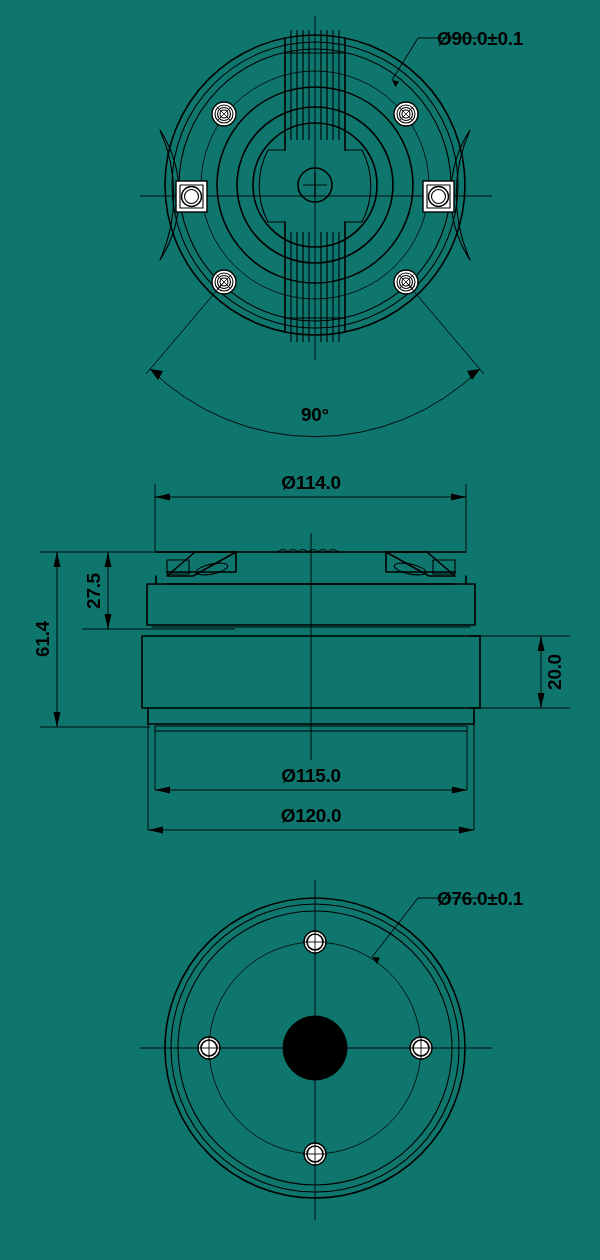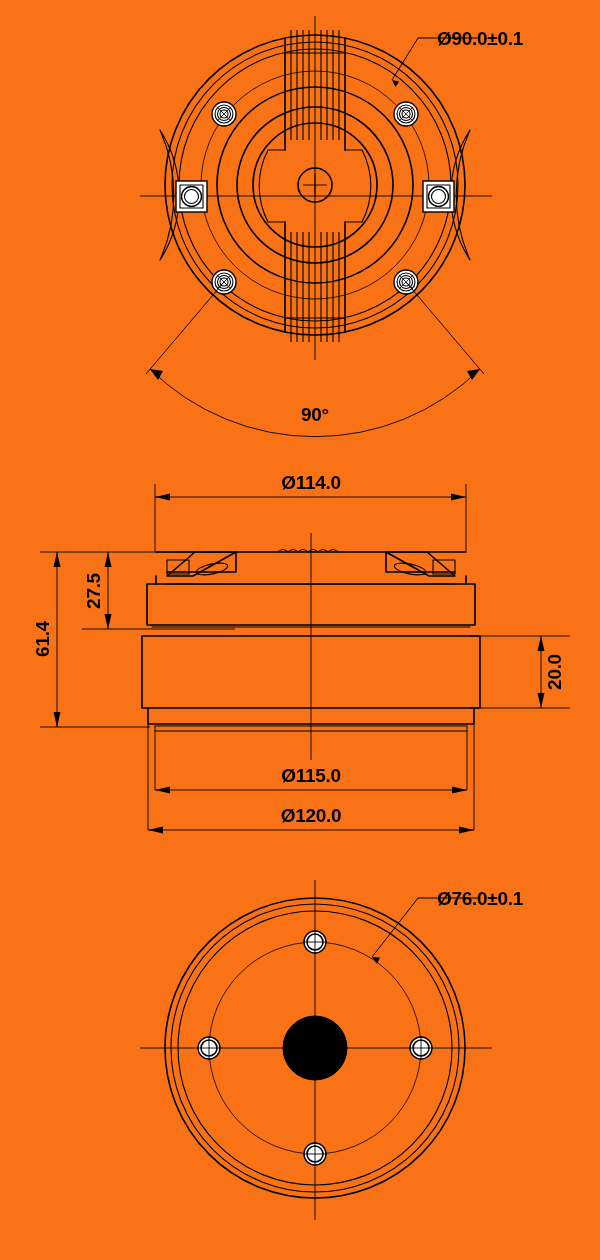--- a/index.html
+++ b/index.html
@@ -7,21 +7,21 @@
     padding: 0;
     background: #ffffff;
   }
   body {
     font-family: "Liberation Sans", sans-serif;
   }
   #sheet {
     position: relative;
     width: 600px;
     height: 1260px;
-    background: #f97316;
+    background: #0f766e;
     overflow: hidden;
   }
   svg.drawing {
     display: block;
     width: 600px;
     height: 1260px;
   }
   .obj {
     fill: none;
     stroke: #000000;

